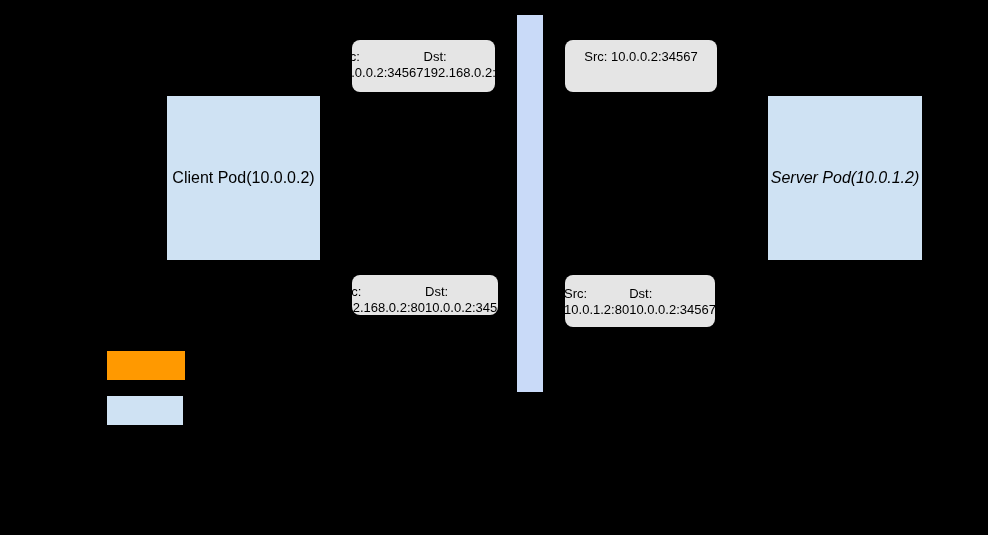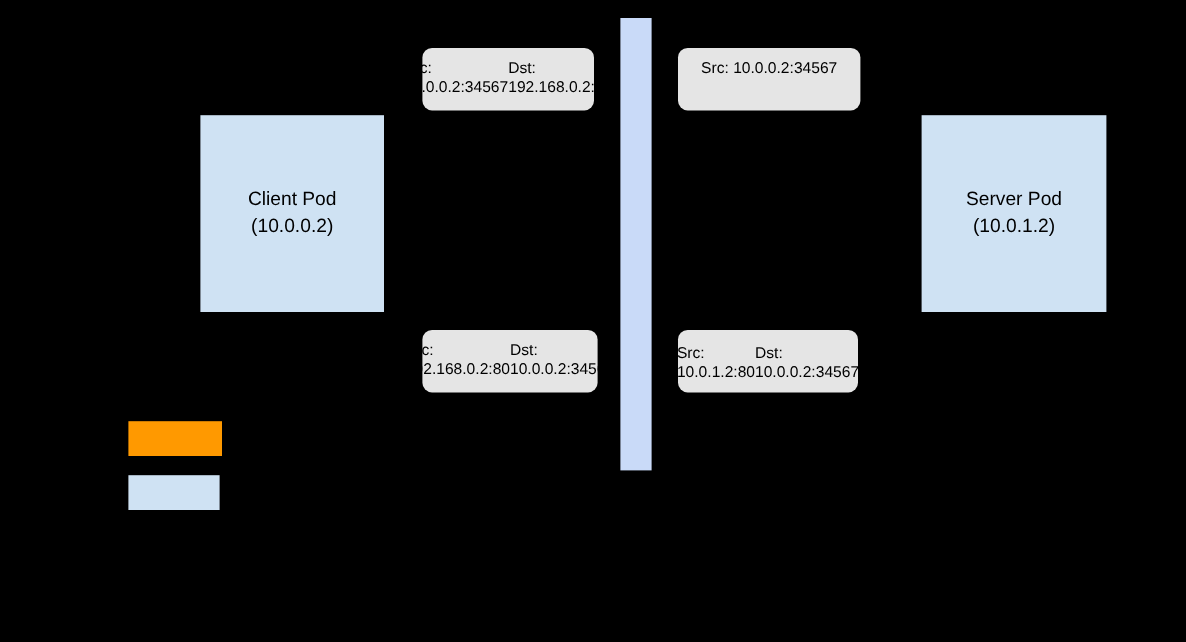--- a/index.html
+++ b/index.html
@@ -13,29 +13,29 @@
     height: 535px;
     background: #000000;
     font-family: "Liberation Sans", sans-serif;
     overflow: hidden;
   }
   .pod {
     position: absolute;
     background: #cfe2f3;
     color: #000000;
     display: flex;
-    flex-direction: column;
+    flex-direction: row;
     align-items: center;
     justify-content: center;
     text-align: center;
     font-size: 16px;
     line-height: 1.35;
   }
   .pod-client { left: 167px; top: 96px; width: 153px; height: 164px; }
-  .pod-server { left: 768px; top: 96px; width: 154px; height: 164px; }
+  .pod-server { left: 768px; top: 96px; width: 154px; height: 164px; font-style: italic; }
   .bar {
     position: absolute;
     left: 517px;
     top: 15px;
     width: 26px;
     height: 377px;
     background: #c9daf8;
   }
   .packet {
     position: absolute;
@@ -45,21 +45,21 @@
     font-size: 13px;
     line-height: 1.25;
     padding: 9px 1px;
     box-sizing: border-box;
     display: flex;
     flex-direction: row;
     justify-content: center;
   }
   .packet-top-left     { left: 352px; top: 40px;  width: 143px; height: 52px; }
   .packet-top-right    { left: 565px; top: 40px;  width: 152px; height: 52px; }
-  .packet-bottom-left  { left: 352px; top: 275px; width: 146px; height: 52px; }
+  .packet-bottom-left  { left: 352px; top: 275px; width: 146px; height: 40px; }
   .packet-bottom-right { left: 565px; top: 275px; width: 150px; height: 52px; align-items: flex-end; }
   .swatch {
     position: absolute;
   }
   .swatch-orange { left: 107px; top: 351px; width: 78px; height: 29px; background: #ff9900; }
   .swatch-blue   { left: 107px; top: 396px; width: 76px; height: 29px; background: #cfe2f3; }
 </style>
 </head>
 <body>
 

